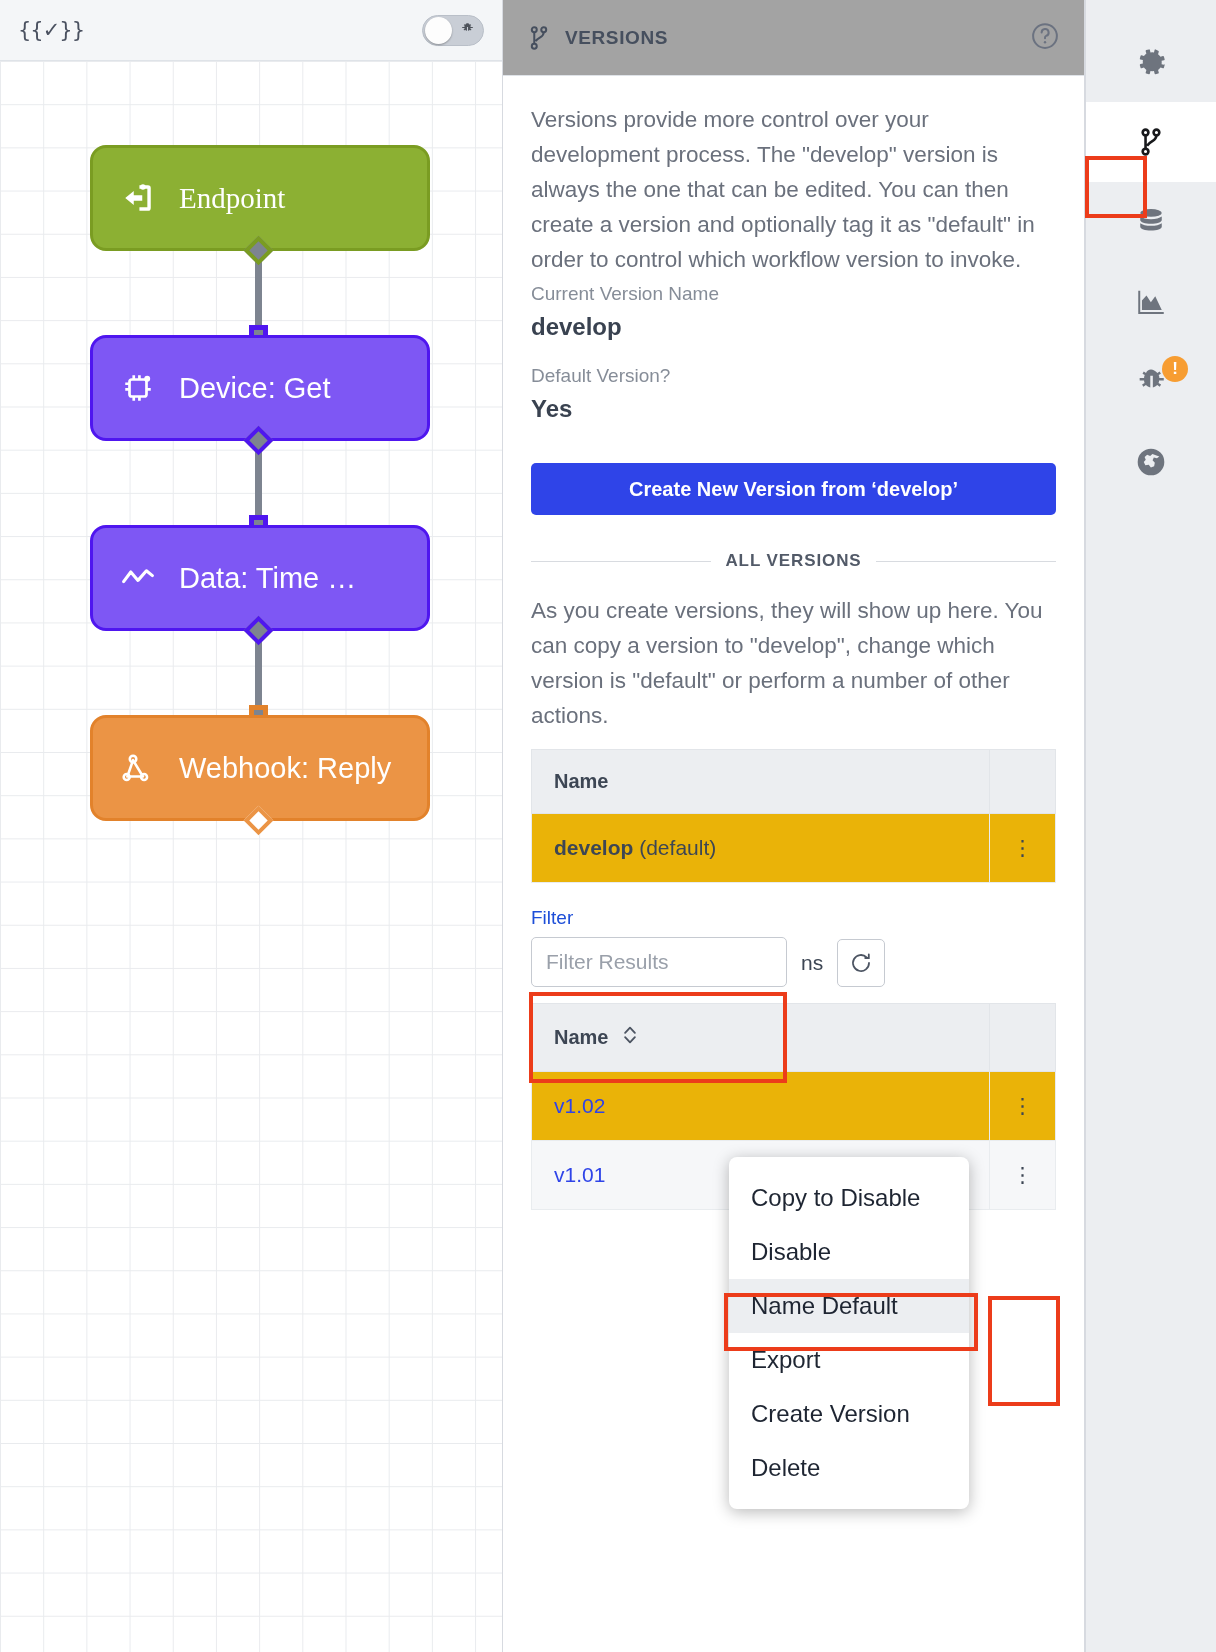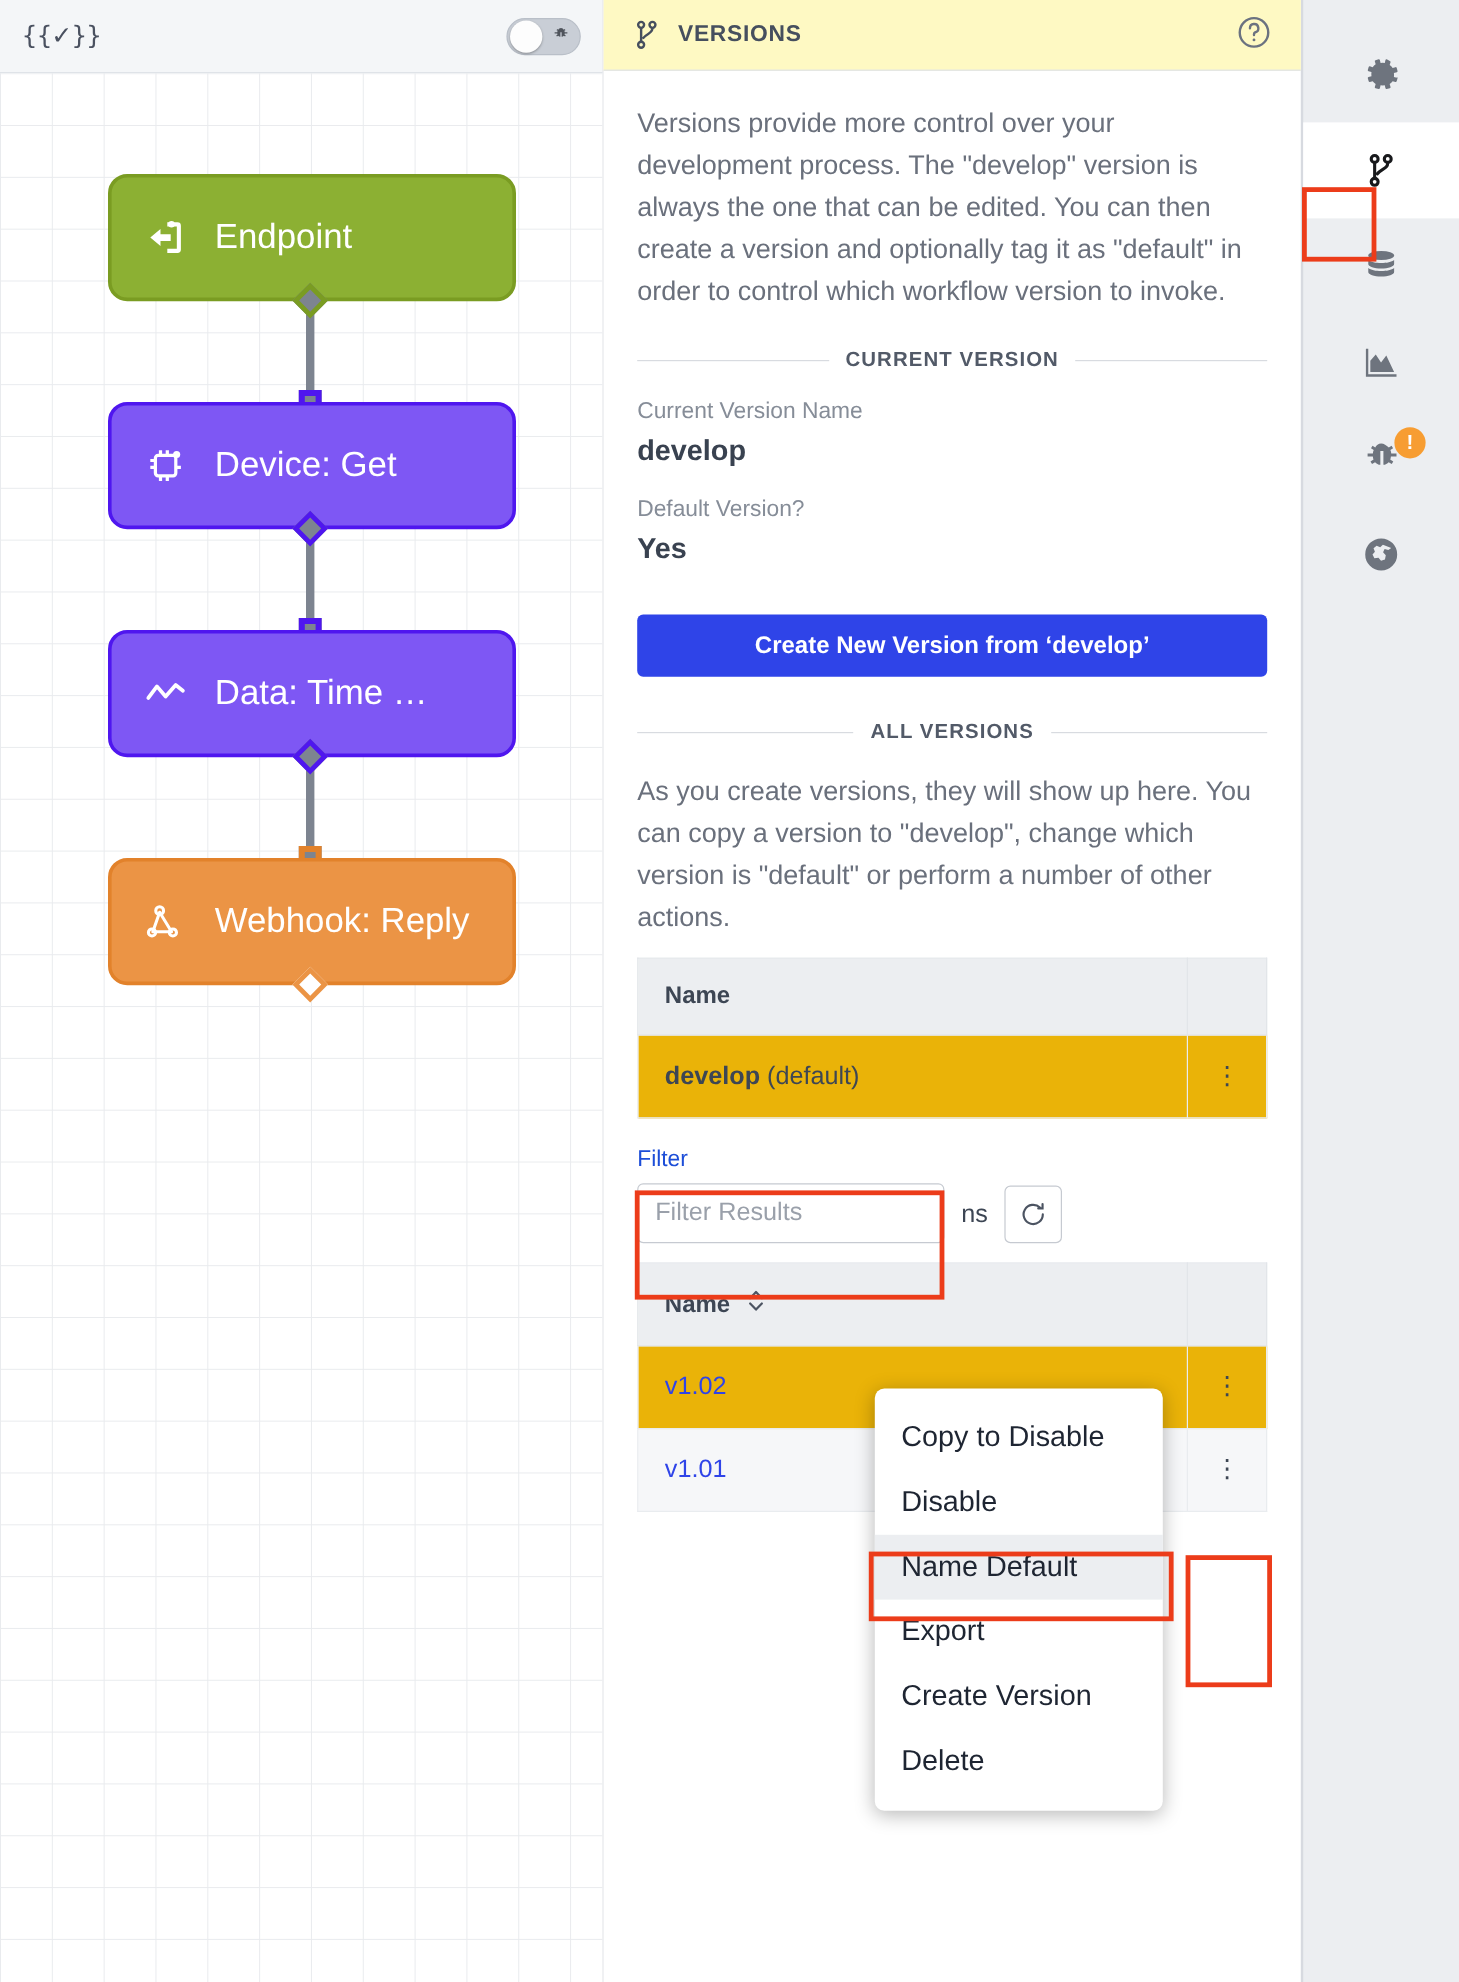--- a/index.html
+++ b/index.html
@@ -42,21 +42,21 @@
   .node-purple { background: #7e57f4; border: 3px solid #4f16ef; }
   .node-orange { background: #eb9445; border: 3px solid #e2822b; }
 
   .link { position: absolute; width: 7px; background: #7d8490; }
   .dia { position: absolute; width: 21px; height: 21px; transform: rotate(45deg); background: #7d8490; border: 4px solid; }
   .sq { position: absolute; width: 19px; height: 19px; background: #7d8490; border: 5px solid; }
 
   
   .panel { position: relative; width: 582px; height: 1652px; background: #fff; border-right: 1px solid #d7dae0; }
   .panel-head {
-    height: 59px; background: #fef9c3; border-bottom: 1px solid #dfe3e8;
+    height: 76px; background: #a3a3a3; border-bottom: 1px solid #dfe3e8;
     display: flex; align-items: center; padding: 0 24px; gap: 14px;
   }
   .panel-title { font-size: 19px; font-weight: bold; color: #464f5e; letter-spacing: .6px; }
   .help-icon { margin-left: auto; color: #6b7280; }
   .panel-body { padding: 26px 28px 0 28px; }
   .intro { font-size: 22.5px; line-height: 35px; color: #6a707c; }
   .divider-label { display: flex; align-items: center; gap: 14px; margin: 30px 0 22px 0; }
   .divider-label .ln { flex: 1; height: 1px; background: #d8dbe0; }
   .divider-label .tx { font-size: 17px; font-weight: bold; color: #525a68; letter-spacing: .9px; }
   .field-label { font-size: 19px; color: #868d98; margin-top: 6px; }
@@ -138,21 +138,21 @@
         </svg>
       </div>
     </div>
 
     <div class="grid">
 
       <div class="link" style="left:255px; top:190px; height:82px;"></div>
       <div class="link" style="left:255px; top:380px; height:82px;"></div>
       <div class="link" style="left:255px; top:570px; height:82px;"></div>
 
-      <div class="node node-green" style="left:90px; top:84px;">
+      <div class="node node-green" style="left:90px; top:84px;font-family:Liberation Serif, serif;">
         <span class="nicon">
           <svg width="34" height="34" viewBox="0 0 24 24" fill="#fff">
             <path d="M13 3h6a2 2 0 0 1 2 2v14a2 2 0 0 1-2 2h-6v-2.4h5.6V5.4H13V3z"></path>
             <path d="M3 12l6-5v3h6v4H9v3z"></path>
             <circle cx="15.5" cy="4.2" r="1.9"></circle>
           </svg>
         </span>
         <span>Endpoint</span>
       </div>
       <div class="dia" style="left:248px; top:179px; border-color:#7a9c22;"></div>
@@ -212,25 +212,20 @@
           <circle cx="12" cy="12" r="9.5"></circle>
           <path d="M9.3 9.2a2.8 2.8 0 1 1 3.6 2.7c-.6.2-.9.7-.9 1.4v.4" stroke-linecap="round"></path>
           <circle cx="12" cy="17" r=".95" fill="#6b7280" stroke="none"></circle>
         </svg>
       </span>
     </div>
 
     <div class="panel-body">
       <p class="intro">Versions provide more control over your development process. The "develop" version is always the one that can be edited. You can then create a version and optionally tag it as "default" in order to control which workflow version to invoke.</p>
 
-      <div class="divider-label">
-        <span class="ln"></span>
-        <span class="tx">CURRENT VERSION</span>
-        <span class="ln"></span>
-      </div>
 
       <div class="field-label">Current Version Name</div>
       <div class="field-value">develop</div>
 
       <div class="field-label">Default Version?</div>
       <div class="field-value">Yes</div>
 
       <button class="primary-btn">Create New Version from ‘develop’</button>
 
       <div class="divider-label" style="margin-top:36px;">

